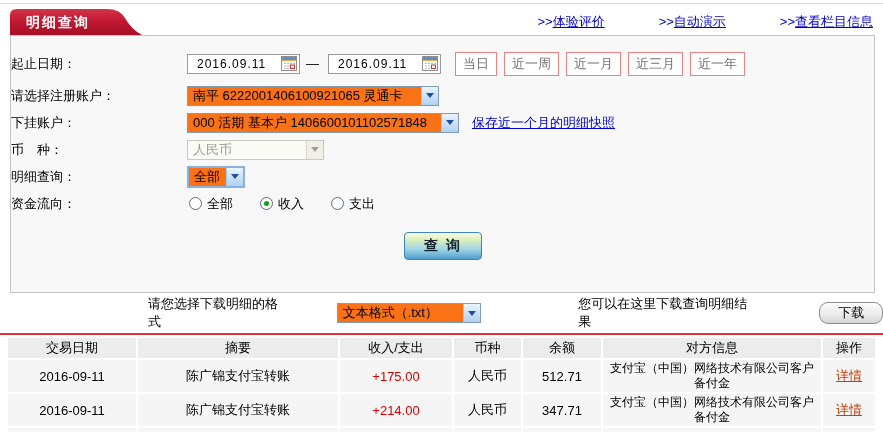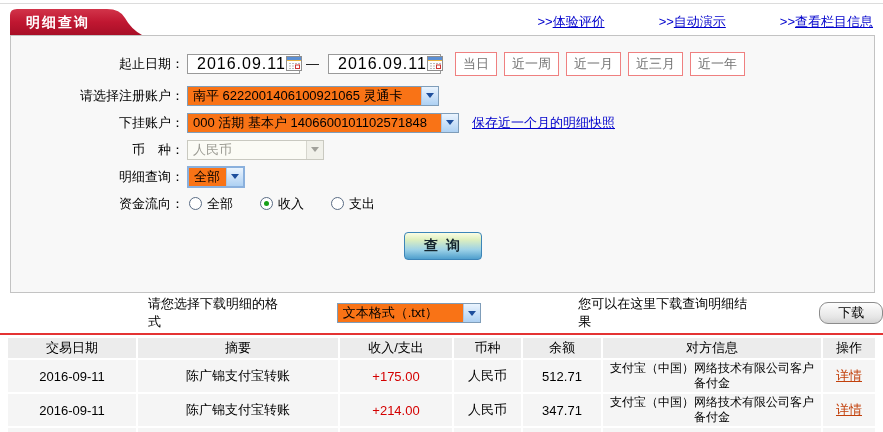--- a/index.html
+++ b/index.html
@@ -13,23 +13,23 @@
   .tab svg { position:absolute; left:0; top:0; width:100%; height:100%; }
   .tab-label { position:absolute; left:16px; top:5px; color:#fff; font-weight:bold; font-size:14px; letter-spacing:2px; }
   .header-links { position:absolute; top:13px; right:10px; display:flex; gap:54px; }
   .hlink { color:#0000cc; font-size:13px; text-decoration:none; cursor:pointer; white-space:nowrap; }
   .hlink .u { text-decoration:underline; }
 
   
   .panel { position:absolute; left:10px; top:35px; width:865px; height:258px; background:#f8f8f8; border:1px solid #c3c3c3; padding-top:14px; }
   .form-row { display:flex; align-items:center; height:27px; }
   .row-date { margin-bottom:5px; }
-  .row-label { width:173px; text-align:right; flex:none; color:#000; }
+  .row-label { width:173px; text-align:left; flex:none; color:#000; }
   .date-input { display:inline-flex; align-items:center; justify-content:space-between; width:113px; height:20px; background:#fff; border:1px solid #9a9a9a; margin-left:3px; padding:0 2px 0 9px; cursor:text; }
-  .date-text { font-size:16px; letter-spacing:1px; }
+  .date-text { font-size:12px; letter-spacing:1px; }
   .cal-icon { display:inline-flex; cursor:pointer; }
   .date-dash { margin:0 6px; }
   .quick-btns { display:inline-flex; gap:7px; margin-left:14px; }
   .quick-btn { border:1px solid #ef8080; background:#fff; color:#737373; font-size:13px; height:24px; padding:0 7px; cursor:pointer; font-family:inherit; }
 
   .select { display:inline-flex; align-items:center; justify-content:space-between; height:20px; background:#f97316; border:1px solid #7f9db9; margin-left:3px; padding-left:5px; cursor:pointer; white-space:nowrap; }
   .dd-arrow { width:17px; height:18px; flex:none; display:flex; align-items:center; justify-content:center; background:linear-gradient(180deg,#eaf4fe,#cde2f8 50%,#aed1f3); border-left:1px solid #a8c6e5; margin-left:6px; }
   .select.disabled { background:#fbfbf5; border-color:#c9c9c0; color:#9b9b93; cursor:default; }
   .select.disabled .dd-arrow { background:#f0f0e9; border-left-color:#d6d6cd; }
   .select.focused { border:2px solid #8ab0dd; height:22px; }

